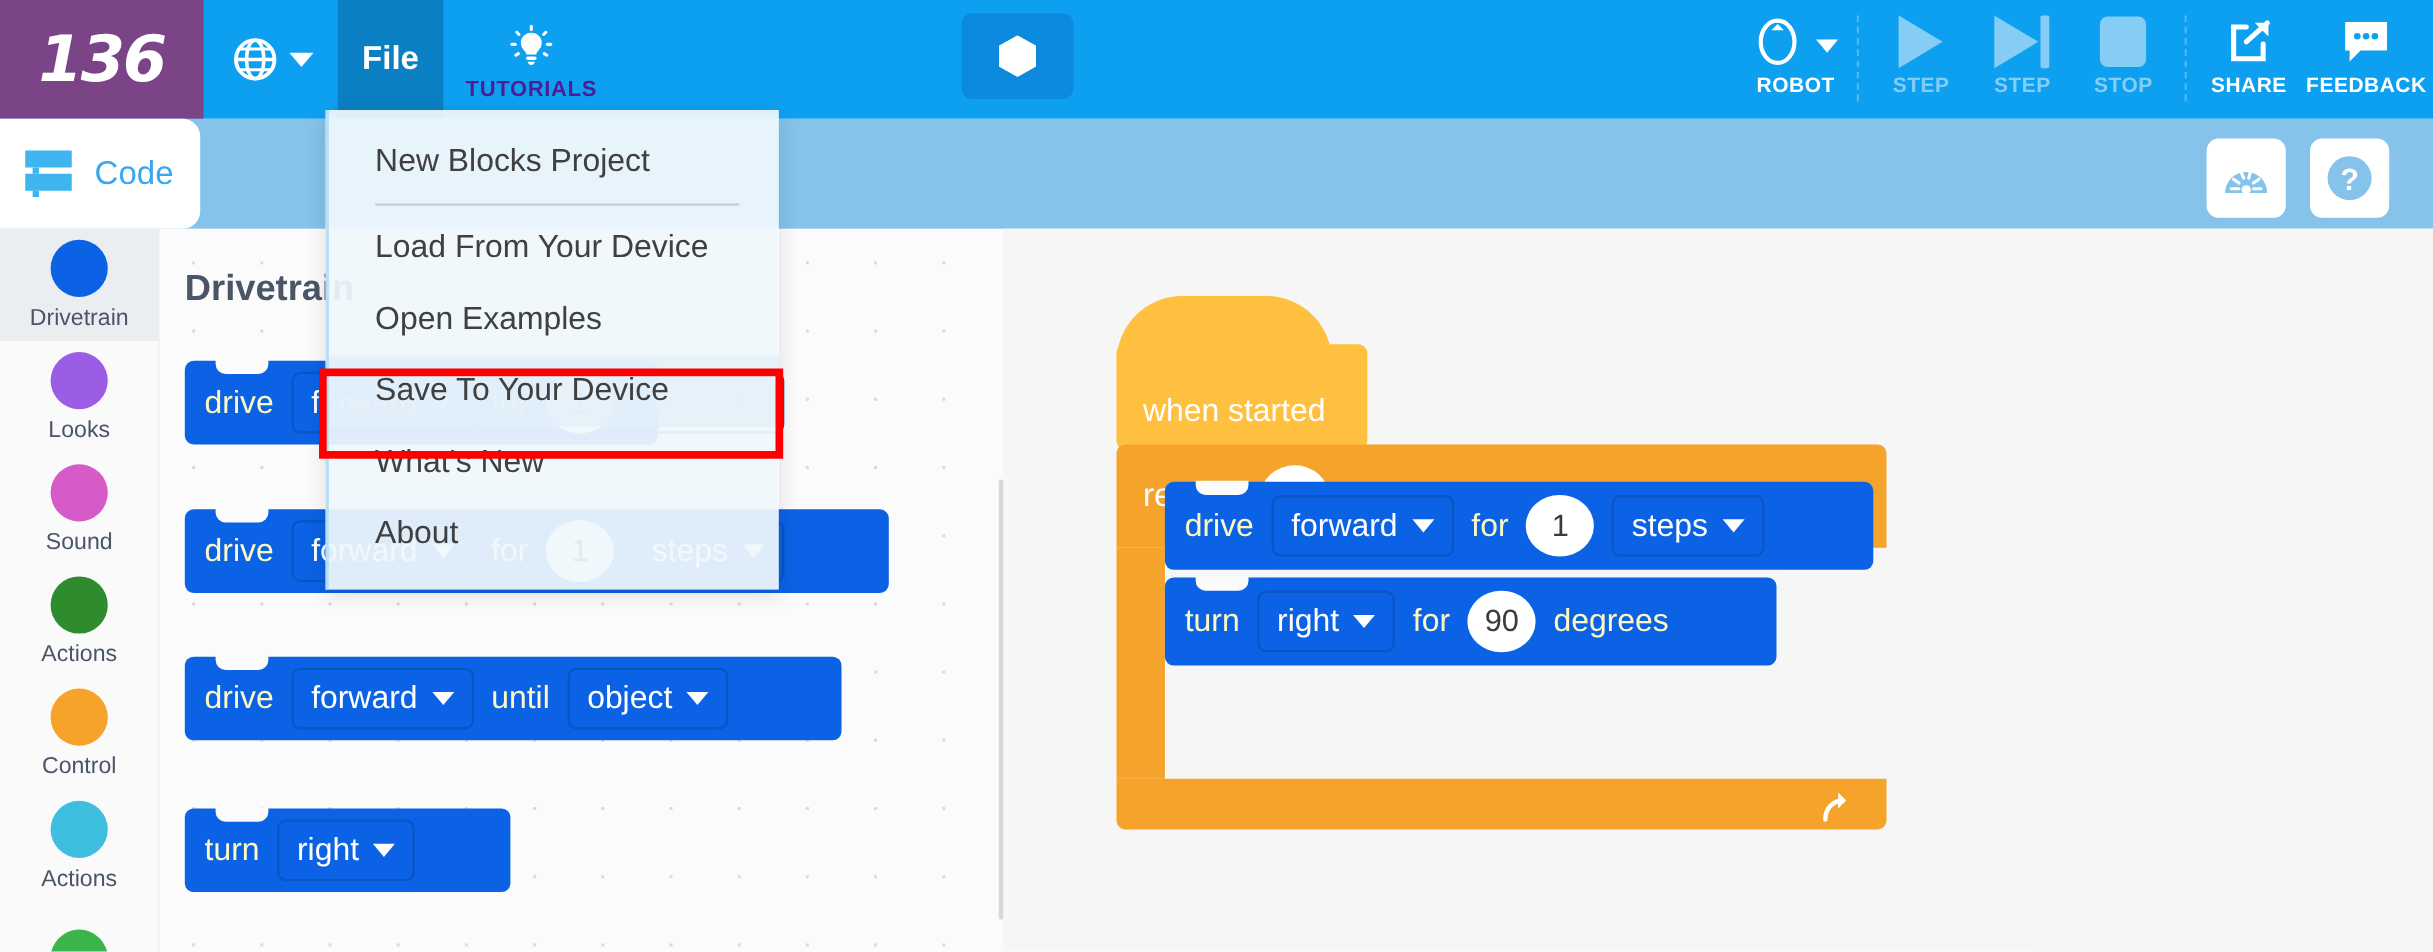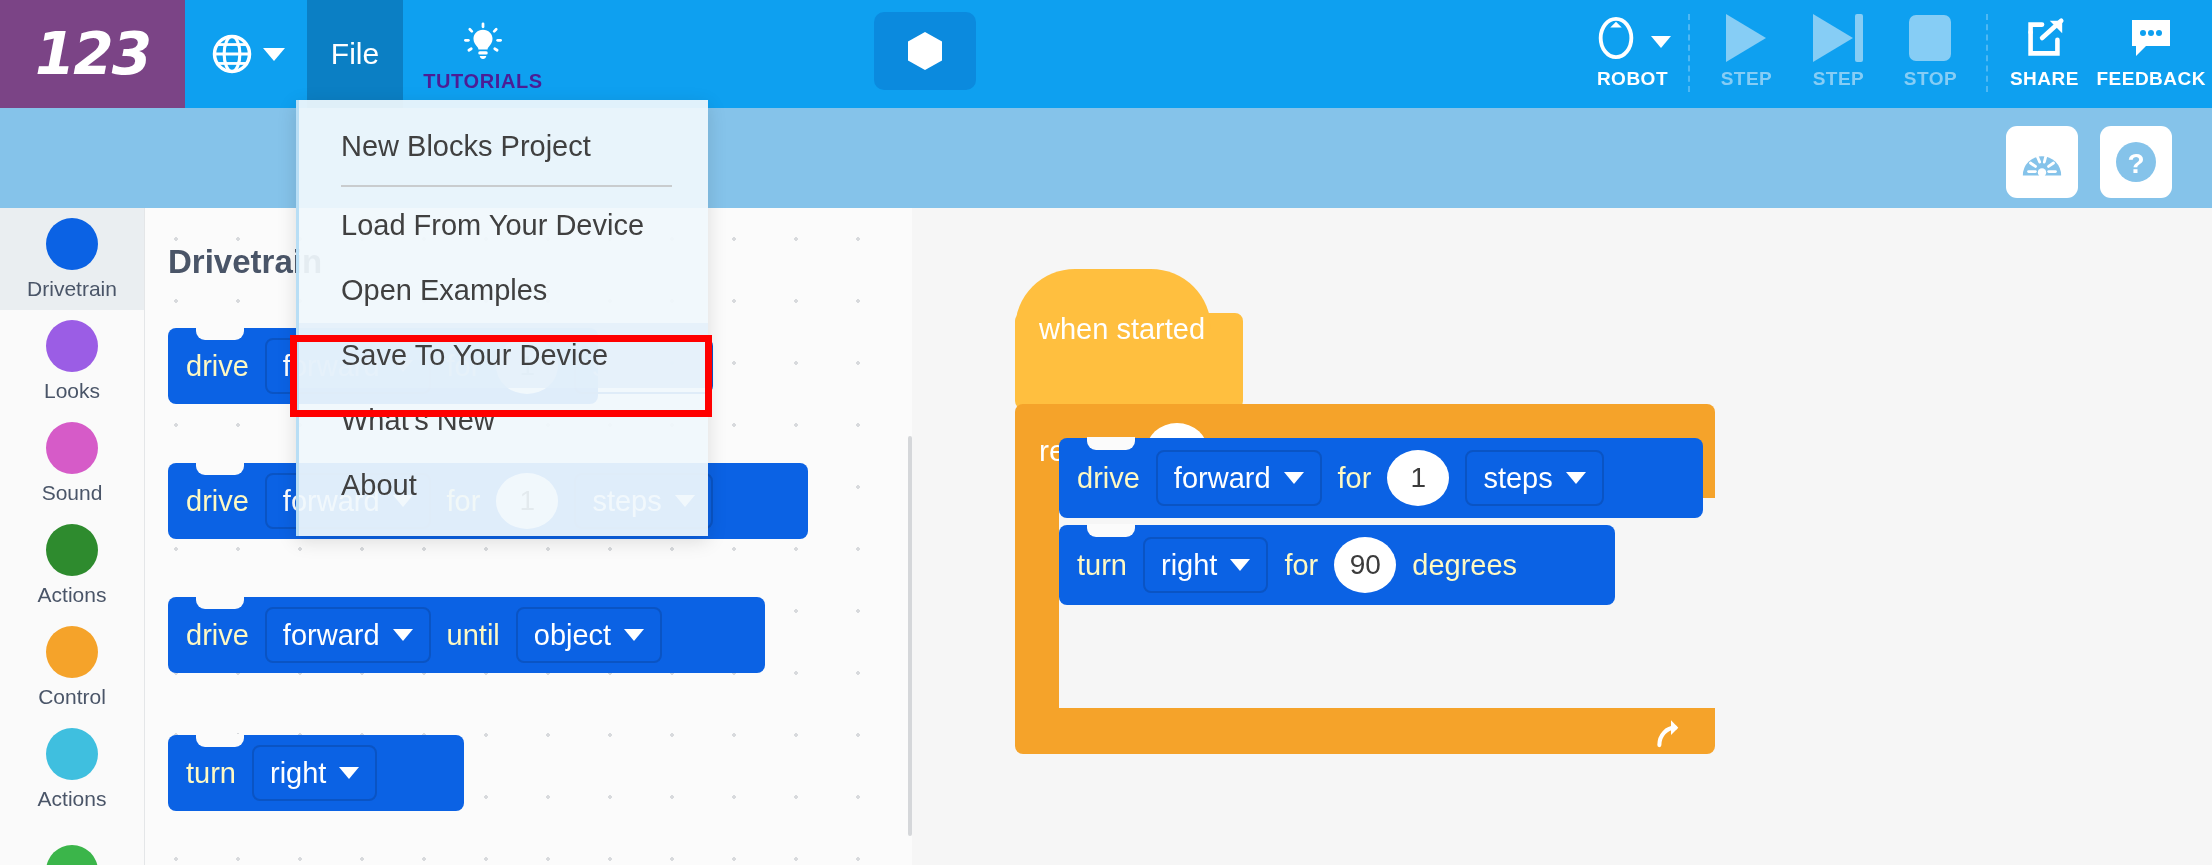--- a/index.html
+++ b/index.html
@@ -30,21 +30,21 @@
     padding: 0 22px 0 26px;
   }
   .globe-svg { width: 42px; height: 42px; display: block; }
   .caret-dn {
     width: 0; height: 0; border-left: 11px solid transparent;
     border-right: 11px solid transparent; border-top: 13px solid #ffffff;
   }
   .tb-file {
     width: 96px; background: #0b7fc4; color: #ffffff;
     display: flex; align-items: center; justify-content: center;
-    font-size: 30px; font-weight: 400;
+    font-size: 30px; font-weight: 700;
   }
   .tb-tutorials {
     width: 160px; display: flex; flex-direction: column;
     align-items: center; justify-content: center; gap: 4px; padding-top: 6px;
   }
   .tb-tutorials .lbl { color:#4c1d95; font-size: 20px; font-weight: 700; letter-spacing: .6px; }
   .bulb-svg { width: 44px; height: 44px; display:block; }
 
   .tb-spacer { flex: 1; }
 
@@ -173,21 +173,21 @@
     min-width: 62px; height: 56px;
     display: flex; align-items: center; justify-content: center;
     font-size: 28px; padding: 0 14px;
   }
   .lbl-w { color: #fef9c3; }
 
   
   .hat {
     position: absolute; background: #ffbf3f; color: #ffffff;
     border-radius: 8px; font-size: 29px;
-    display: flex; padding: 0 24px 18px;
+    display: flex; align-items: flex-end; padding: 0 24px 18px;
   }
   .hat-top {
     position: absolute; left: 0; top: -44px; width: 196px; height: 60px;
     background: #ffbf3f; border-radius: 98px 98px 0 0;
   }
   .cwrap { position: absolute; }
   .c-top, .c-bot, .c-left {
     position: absolute; background: #f5a32a;
   }
   .c-top { border-radius: 8px 8px 0 0; }
@@ -213,21 +213,21 @@
   }
 </style>
 </head>
 <body>
 
 <div id="app">
 
   <div class="toolbar">
 
     <div class="logo-box">
-      <span class="logo-text">123</span>
+      <span class="logo-text">136</span>
     </div>
 
     <div class="tb-globe">
       <svg class="globe-svg" viewBox="0 0 24 24">
         <circle cx="12" cy="12" r="10" fill="none" stroke="#fff" stroke-width="2"></circle>
         <ellipse cx="12" cy="12" rx="4.5" ry="10" fill="none" stroke="#fff" stroke-width="1.8"></ellipse>
         <line x1="2" y1="12" x2="22" y2="12" stroke="#fff" stroke-width="1.8"></line>
         <line x1="3.6" y1="6.6" x2="20.4" y2="6.6" stroke="#fff" stroke-width="1.6"></line>
         <line x1="3.6" y1="17.4" x2="20.4" y2="17.4" stroke="#fff" stroke-width="1.6"></line>
       </svg>
@@ -324,20 +324,29 @@
               <circle cx="16" cy="8.5" r="1.5"></circle>
           </g>
         </svg>
       </div>
       <span class="lbl">FEEDBACK</span>
     </div>
   </div>
 
   <div class="subbar"></div>
 
+  <div class="code-tab">
+    <svg class="blockstack-svg" viewBox="0 0 26 26">
+      <path d="M1 2h22v8H1z" fill="#3fb5f0"></path>
+      <path d="M1 3.4c2.5 0 2.5 2 5 2s2.5-2 5-2" fill="#3fb5f0"></path>
+      <path d="M1 13h22v8H1z" fill="#3fb5f0"></path>
+      <path d="M6 10v3M6 21v3" stroke="#3fb5f0" stroke-width="3"></path>
+    </svg>
+    <span class="lbl">Code</span>
+  </div>
 
   <div class="subbar-right">
     <div class="sq-btn">
       <svg width="46" height="40" viewBox="0 0 24 20">
         <path d="M2 17a10 10 0 0 1 20 0z" fill="#85c3ea"></path>
         <g stroke="#fff" stroke-width="1.5" stroke-linecap="round">
           <line x1="5" y1="15" x2="8.5" y2="15"></line>
             <line x1="6" y1="10.5" x2="8.6" y2="12.3"></line>
           <line x1="9.5" y1="7" x2="10.8" y2="10"></line>
             <line x1="14" y1="7" x2="13.2" y2="10"></line>

